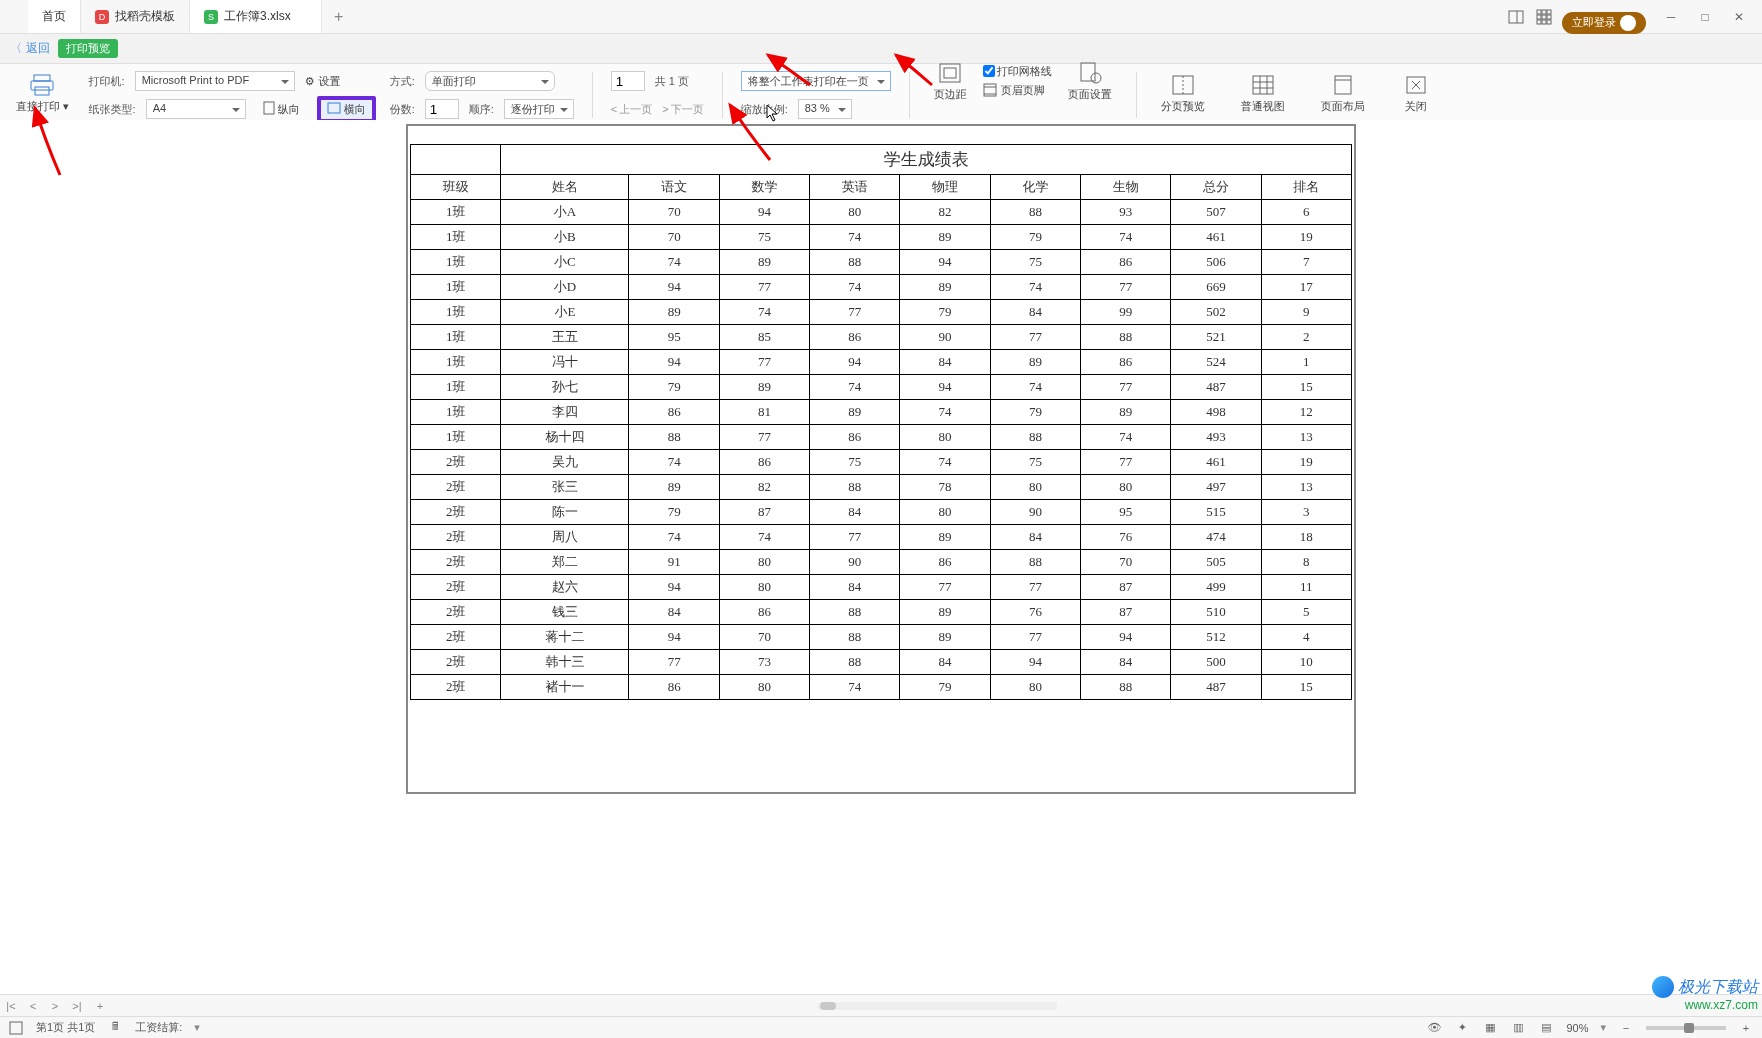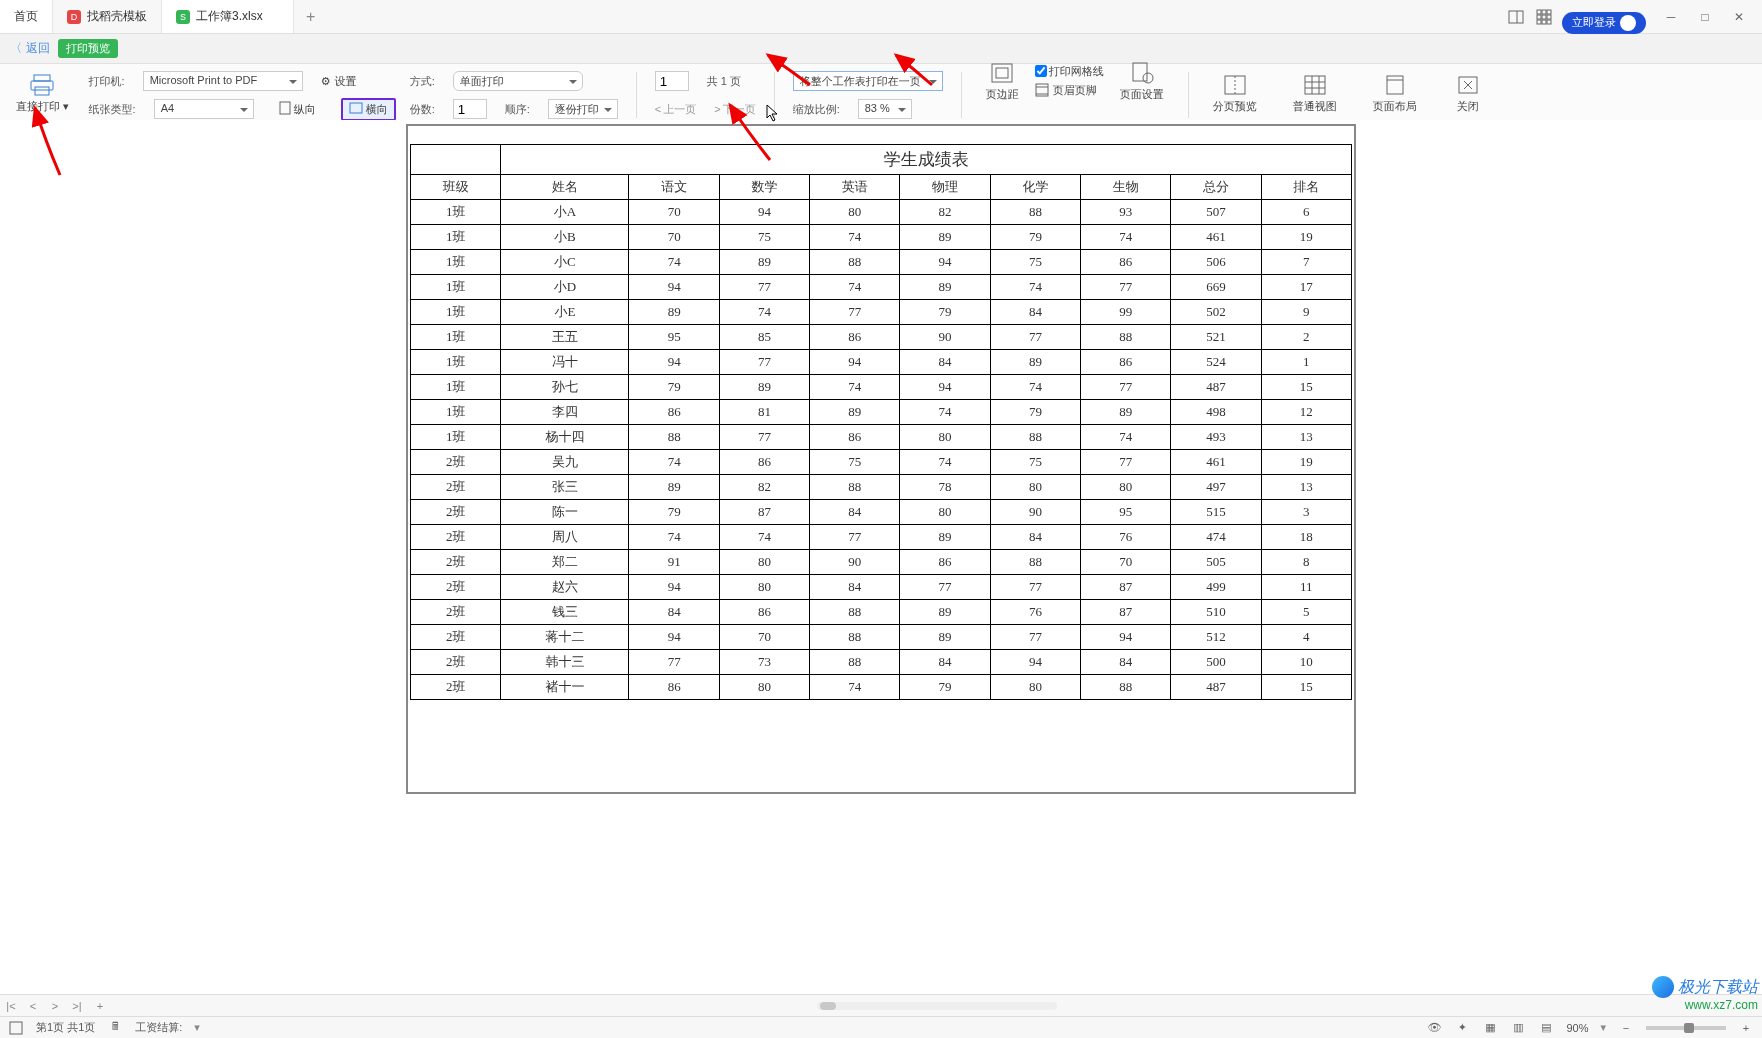--- a/index.html
+++ b/index.html
@@ -1,49 +1,49 @@
 <!DOCTYPE html>
 <html><head>
 <meta charset="utf-8">
 <style>
   * { box-sizing: border-box; margin: 0; padding: 0; }
   body { font-family: "Microsoft YaHei", Arial, sans-serif; font-size: 12px; color: #333; background: #fff; overflow: hidden; }
   
   
   .titlebar { height: 34px; background: #f7f7f7; display: flex; align-items: stretch; border-bottom: 1px solid #e0e0e0; }
-  .tabs { display: flex; flex: 1; }
+  .tabs { display: flex; flex: 1; padding-left: 28px; }
   .tab { padding: 0 14px; display: flex; align-items: center; gap: 6px; border-right: 1px solid #e5e5e5; cursor: pointer; font-size: 12px; }
   .tab.home { background: #fff; }
   .tab .tab-icon { width: 14px; height: 14px; display: inline-flex; align-items: center; justify-content: center; }
   .tab.active { background: #fff; }
   .tab.doc { background: #fff; padding-right: 30px; position: relative; }
   .tab.doc::after { content: ""; position: absolute; right: 8px; width: 8px; height: 8px; }
   .tab-add { width: 34px; display: flex; align-items: center; justify-content: center; cursor: pointer; font-size: 16px; color: #888; }
   .titlebar-right { display: flex; align-items: center; gap: 8px; padding: 0 6px; }
-  .login-btn { background: #1d4ed8; color: #fff; border-radius: 12px; padding: 3px 10px; font-size: 11px; display: flex; align-items: center; gap: 4px; cursor: pointer; margin-top: 12px; }
+  .login-btn { background: #a16207; color: #fff; border-radius: 12px; padding: 3px 10px; font-size: 11px; display: flex; align-items: center; gap: 4px; cursor: pointer; margin-top: 12px; }
   .avatar { width: 16px; height: 16px; background: #fff; border-radius: 50%; display: inline-block; }
   .win-controls { display: flex; }
   .win-btn { width: 34px; height: 34px; display: flex; align-items: center; justify-content: center; cursor: pointer; color: #666; }
   .tb-ico { width: 20px; height: 20px; display: flex; align-items: center; justify-content: center; color: #666; }
   
   
   .crumb-bar { height: 30px; background: #f2f2f2; display: flex; align-items: center; padding: 0 10px; gap: 8px; border-bottom: 1px solid #e0e0e0; }
   .back-link { color: #4a90e2; cursor: pointer; display: flex; align-items: center; gap: 4px; }
   .pill { background: #35b558; color: #fff; border-radius: 3px; padding: 2px 8px; font-size: 11px; }
   
   
   .toolbar { background: #fbfbfb; border-bottom: 1px solid #d8d8d8; padding: 6px 10px 4px; display: flex; align-items: flex-start; gap: 14px; font-size: 11px; color: #444; }
   .tb-section { display: flex; flex-direction: column; gap: 6px; justify-content: center; }
-  .tb-row { display: flex; align-items: center; gap: 18px; height: 22px; }
+  .tb-row { display: flex; align-items: center; gap: 10px; height: 22px; }
   .tb-label { color: #555; }
   .tb-select { border: 1px solid #ccc; padding: 2px 18px 2px 6px; background: #fff; height: 20px; min-width: 90px; position: relative; text-align: left; }
   .tb-select::after { content: ""; position: absolute; right: 5px; top: 8px; border: 4px solid transparent; border-top-color: #666; }
   .tb-input { border: 1px solid #ccc; width: 40px; height: 20px; padding: 2px 4px; text-align: left; background:#fff; }
   .orient-btn { border: 1px solid transparent; padding: 2px 6px; display: flex; align-items: center; gap: 3px; cursor: pointer; border-radius:2px; }
-  .orient-btn.sel { background: #e8f0fe; border: 2px solid #6d28d9; }
+  .orient-btn.sel { background: #e8f0fe; border: 4px solid #6d28d9; }
   .vdiv { width: 1px; background: #ddd; align-self: stretch; margin: 2px 4px; }
   .tb-bigrow { display: flex; gap: 24px; }
   .icon-stack { display: flex; flex-direction: column; align-items: center; gap: 1px; padding: 2px 6px; cursor: pointer; }
   .icon-stack .top { width: 30px; height: 26px; display: flex; align-items: center; justify-content: center; }
   .icon-stack .lbl { font-size: 11px; }
   .nav-link { color: #999; cursor: default; display:flex; align-items:center; gap:2px;}
   .checkbox { display: flex; align-items: center; gap: 2px; }
   .checkbox input { width: 12px; height: 12px; }
   .tb-select.wide { min-width: 150px; }
   .tb-select.zoom { min-width: 54px; }

